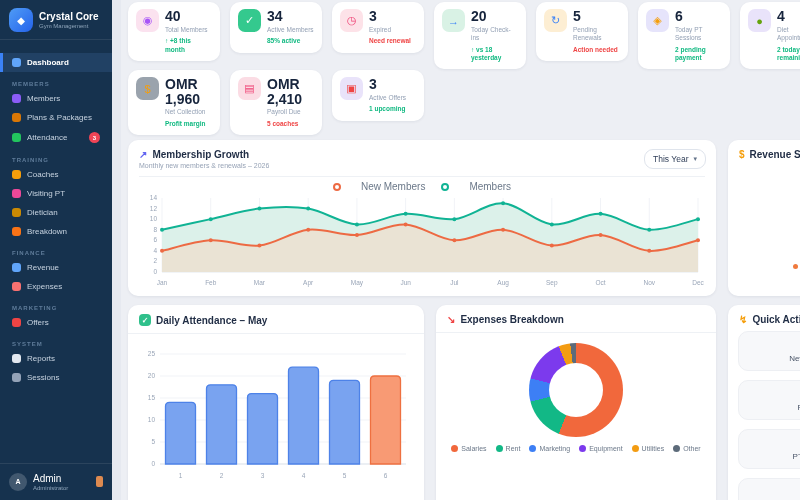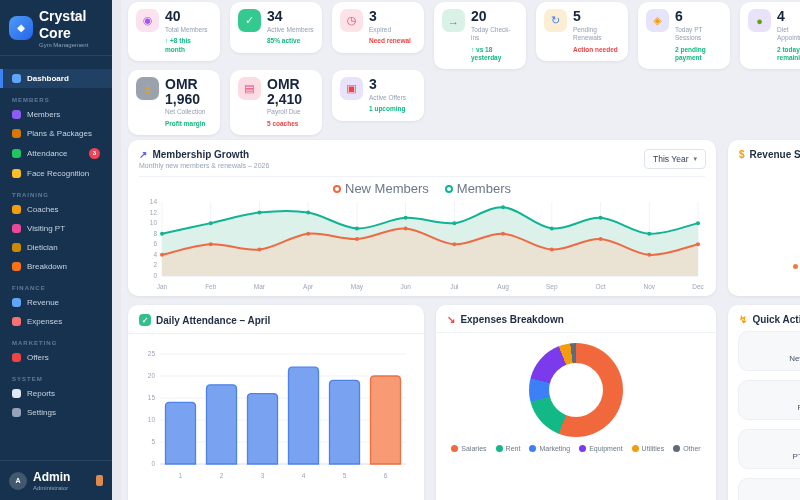--- a/index.html
+++ b/index.html
@@ -4,51 +4,51 @@
 <style>
   html,body{margin:0;padding:0;}
   body{width:800px;height:500px;overflow:hidden;font-family:"Liberation Sans",sans-serif;}
   .screen{position:relative;width:800px;height:500px;background:#edeff4;overflow:hidden;}
 
   
   .sidebar{position:absolute;left:0;top:0;width:112px;height:500px;background:#16324e;color:#c7d3e0;}
   .sb-track{position:absolute;left:112px;top:0;width:9px;height:500px;background:#e6e9f0;}
   .logo-row{display:flex;align-items:center;gap:6px;padding:8px 9px 7px 9px;border-bottom:1px solid rgba(255,255,255,.09);}
   .logo-box{width:24px;height:24px;border-radius:8px;background:linear-gradient(135deg,#4f9cf6,#2563eb);display:flex;align-items:center;justify-content:center;color:#fff;font-size:10px;flex:0 0 auto;}
-  .logo-name{font-size:14px;font-weight:bold;color:#fff;line-height:1.2;}
+  .logo-name{font-size:10px;font-weight:bold;color:#fff;line-height:1.2;}
   .logo-sub{font-size:6px;color:#8ea4ba;}
   .nav-main{margin-top:13px;}
   .nav-item{display:flex;align-items:center;gap:6px;padding:5px 6px 5px 12px;font-size:8px;color:#c7d3e0;cursor:pointer;position:relative;}
   .nav-item.active{background:rgba(96,150,220,.16);color:#fff;font-weight:bold;border-left:3px solid #3b82f6;padding-left:9px;}
   .nav-dot{width:9px;height:9px;border-radius:3px;flex:0 0 auto;}
   .sec-title{font-size:6px;font-weight:bold;letter-spacing:1px;color:#5f7c9a;margin:9px 0 2px 12px;}
   .badge{margin-left:auto;margin-right:6px;background:#ef4456;color:#fff;border-radius:50%;width:11px;height:11px;font-size:6px;display:flex;align-items:center;justify-content:center;font-weight:bold;}
   .user-row{position:absolute;left:0;bottom:0;width:112px;border-top:1px solid rgba(255,255,255,.09);display:flex;align-items:center;gap:6px;padding:9px 9px;box-sizing:border-box;}
   .avatar{width:18px;height:18px;border-radius:50%;background:#41586f;color:#fff;font-size:7px;font-weight:bold;display:flex;align-items:center;justify-content:center;flex:0 0 auto;}
-  .user-name{font-size:12px;font-weight:bold;color:#fff;line-height:1.25;}
+  .user-name{font-size:10px;font-weight:normal;color:#fff;line-height:1.25;}
   .user-role{font-size:6px;color:#8ea4ba;}
   .logout{margin-left:auto;width:7px;height:11px;background:#dd8a50;border-radius:2px;cursor:pointer;}
 
   
   .card{position:absolute;background:#fff;border-radius:10px;box-shadow:0 1px 3px rgba(20,30,60,.07);box-sizing:border-box;}
   .stat{width:92px;padding:7px 8px;display:flex;gap:6px;align-items:flex-start;}
   .stat-icon{width:23px;height:23px;border-radius:7px;display:flex;align-items:center;justify-content:center;font-size:11px;flex:0 0 auto;}
   .stat-val{font-size:14px;font-weight:800;color:#16243c;line-height:1.05;}
   .stat-label{font-size:6.5px;color:#93a0b4;margin-top:2px;line-height:1.3;}
   .stat-note{font-size:6.5px;font-weight:bold;margin-top:3px;line-height:1.3;}
 
   
   .panel-head{display:flex;align-items:center;gap:5px;padding:9px 11px 7px 11px;border-bottom:1px solid #eef1f5;}
   .panel-icon{font-size:10px;}
   .panel-title{font-size:10px;font-weight:bold;color:#1f2c44;}
   .panel-sub{font-size:7px;color:#97a3b6;margin:2px 11px 0 0;}
   .check-chip{width:12px;height:12px;border-radius:4px;background:#2fc08b;color:#fff;font-size:8px;font-weight:bold;display:flex;align-items:center;justify-content:center;}
-  .dropdown{position:absolute;right:10px;top:9px;border:1px solid #dfe4ec;border-radius:4px;padding:4px 8px;font-size:8.5px;color:#33415a;display:flex;align-items:center;gap:5px;background:#fff;cursor:pointer;}
+  .dropdown{position:absolute;right:10px;top:9px;border:1px solid #dfe4ec;border-radius:9px;padding:4px 8px;font-size:8.5px;color:#33415a;display:flex;align-items:center;gap:5px;background:#fff;cursor:pointer;}
   .legend-row{display:flex;justify-content:center;gap:16px;margin-top:4px;}
-  .legend-item{display:flex;align-items:center;gap:4px;font-size:13px;color:#6b7889;cursor:pointer;}
+  .legend-item{display:flex;align-items:center;gap:20px;font-size:10px;color:#6b7889;cursor:pointer;}
   .legend-ring{width:8px;height:8px;border-radius:50%;background:#fff;border:2px solid #999;box-sizing:border-box;}
   .tick{font-size:6.5px;fill:#9aa6b8;font-family:"Liberation Sans",sans-serif;}
 
   .donut-wrap{position:relative;width:94px;height:94px;margin:10px auto 8px auto;border-radius:50%;}
   .donut-hole{position:absolute;left:50%;top:50%;width:54px;height:54px;margin:-27px 0 0 -27px;background:#fff;border-radius:50%;}
   .pie-legend{display:flex;justify-content:center;flex-wrap:wrap;gap:4px 9px;padding:0 8px;}
   .pie-legend .legend-item{font-size:7px;gap:3px;}
   .pie-dot{width:7px;height:7px;border-radius:50%;}
 
   .qa-btn{width:150px;height:40px;background:#f7f8fa;border:1px solid #edeff3;border-radius:10px;margin:0 0 9px 0;display:flex;align-items:flex-end;justify-content:center;padding-bottom:7px;box-sizing:border-box;font-size:8px;color:#4a5568;cursor:pointer;}
@@ -79,24 +79,20 @@
         </div>
         <div class="nav-item">
           <span class="nav-dot" style="background: rgb(217, 119, 6);"></span>
           <span>Plans &amp; Packages</span>
         </div>
         <div class="nav-item">
           <span class="nav-dot" style="background: rgb(34, 197, 94);"></span>
           <span>Attendance</span>
           <span class="badge">3</span>
         </div>
-        <div class="nav-item">
-          <span class="nav-dot" style="background: rgb(251, 191, 36);"></span>
-          <span>Face Recognition</span>
-        </div>
         <div class="sec-title">TRAINING</div>
         <div class="nav-item">
           <span class="nav-dot" style="background: rgb(245, 158, 11);"></span>
           <span>Coaches</span>
         </div>
         <div class="nav-item">
           <span class="nav-dot" style="background: rgb(236, 72, 153);"></span>
           <span>Visiting PT</span>
         </div>
         <div class="nav-item">
@@ -121,21 +117,21 @@
           <span class="nav-dot" style="background: rgb(239, 68, 68);"></span>
           <span>Offers</span>
         </div>
         <div class="sec-title">SYSTEM</div>
         <div class="nav-item">
           <span class="nav-dot" style="background: rgb(226, 232, 240);"></span>
           <span>Reports</span>
         </div>
         <div class="nav-item">
           <span class="nav-dot" style="background: rgb(148, 163, 184);"></span>
-          <span>Settings</span>
+          <span>Sessions</span>
         </div>
       </div>
     <div class="user-row">
       <div class="avatar">A</div>
       <div>
         <div class="user-name">Admin</div>
         <div class="user-role">Administrator</div>
       </div>
       <div class="logout"></div>
     </div>
@@ -314,21 +310,21 @@
     <div class="panel-head" style="border-bottom:none;">
       <span class="panel-icon" style="color:#f59e0b;font-weight:bold;">$</span>
       <span class="panel-title">Revenue Split</span>
     </div>
     <div class="rs-dot" style="left:65px;top:124px;"></div>
   </section>
 
   <section class="card" style="left:128px;top:305px;width:296px;height:220px;">
     <div class="panel-head">
       <span class="check-chip">✓</span>
-      <span class="panel-title">Daily Attendance – April</span>
+      <span class="panel-title">Daily Attendance – May</span>
     </div>
     <svg id="bar-chart" width="276" height="140" viewBox="0 0 276 140" style="display:block;margin:12px auto 0 auto;">
         <line x1="22" y1="118" x2="268" y2="118" stroke="#f1f3f7"></line>
         <text x="17" y="120" text-anchor="end" class="tick">0</text>
         <line x1="22" y1="96" x2="268" y2="96" stroke="#f1f3f7"></line>
         <text x="17" y="98" text-anchor="end" class="tick">5</text>
         <line x1="22" y1="74" x2="268" y2="74" stroke="#f1f3f7"></line>
         <text x="17" y="76" text-anchor="end" class="tick">10</text>
         <line x1="22" y1="52" x2="268" y2="52" stroke="#f1f3f7"></line>
         <text x="17" y="54" text-anchor="end" class="tick">15</text>

